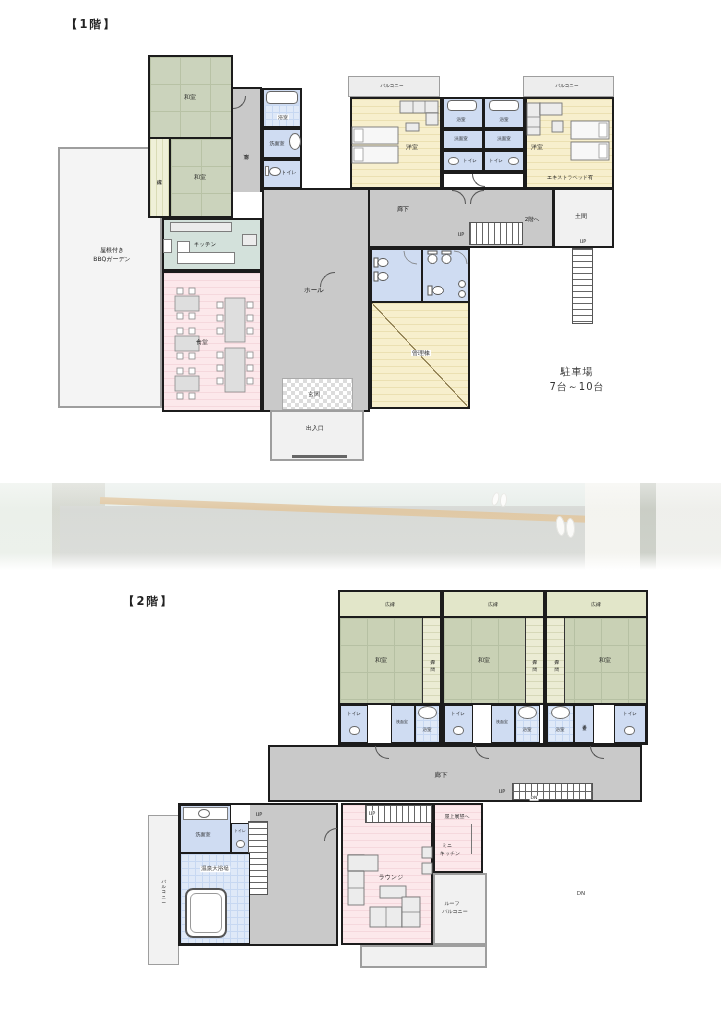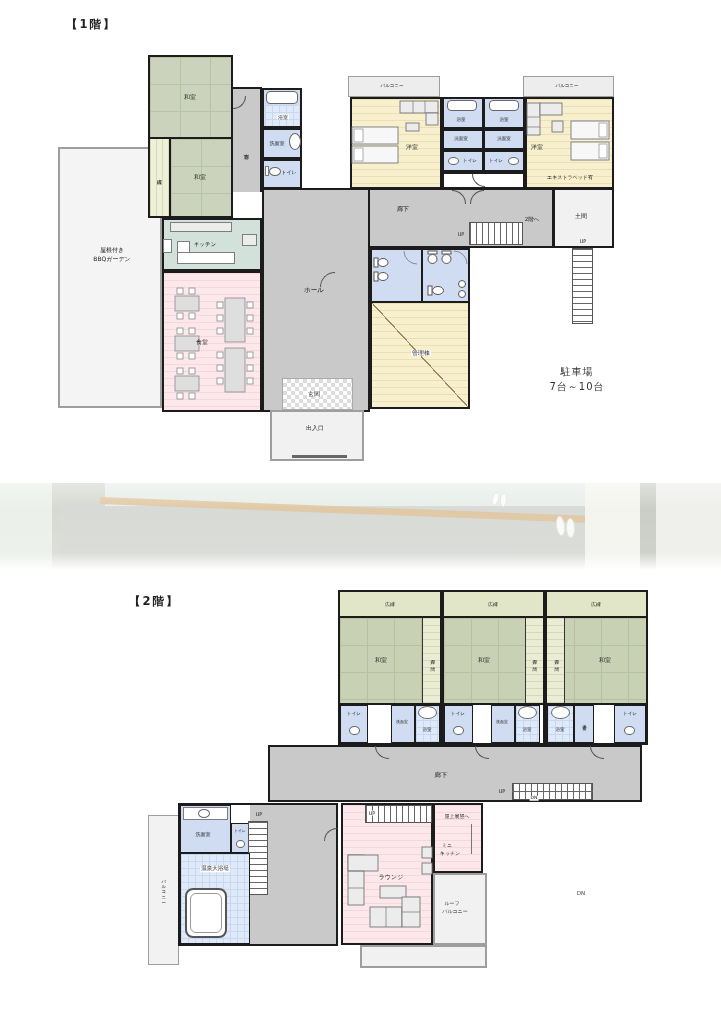--- a/index.html
+++ b/index.html
@@ -242,21 +242,21 @@
     <div class="abs" style="left:492px;top:9px;width:7px;height:14px;background:#fafaf8;border:1px solid #dcdcd6;border-radius:50%;transform:rotate(15deg);"></div>
     <div class="abs" style="left:500px;top:10px;width:7px;height:14px;background:#fafaf8;border:1px solid #dcdcd6;border-radius:50%;transform:rotate(5deg);"></div>
     <div class="abs" style="left:556px;top:33px;width:9px;height:20px;background:#f8f8f5;border:1px solid #dcdcd6;border-radius:50%;transform:rotate(-8deg);"></div>
     <div class="abs" style="left:566px;top:35px;width:9px;height:20px;background:#f8f8f5;border:1px solid #dcdcd6;border-radius:50%;transform:rotate(-2deg);"></div>
     <div class="abs" style="left:585px;top:0;width:58px;height:87px;background:#f0f0ea;"></div>
     <div class="abs" style="left:640px;top:0;width:16px;height:87px;background:#b9beb3;"></div>
     <div class="abs" style="left:656px;top:0;width:65px;height:87px;background:#e9eae5;"></div>
     <div class="abs" style="left:0;top:0;width:721px;height:87px;background:linear-gradient(rgba(255,255,255,0.55),rgba(255,255,255,0.25) 30%,rgba(255,255,255,0.3) 80%,#ffffff);"></div>
   </div>
 
-  <div class="title" style="left:129px;top:594px;">【2階】</div>
+  <div class="title" style="left:123px;top:594px;">【2階】</div>
 
   <div class="room hiroen2bg" style="left:338px;top:590px;width:104px;height:28px;"></div>
   <div class="lbl" style="left:390px;top:604px;font-size:5px;">広縁</div>
   <div class="room tatami2" style="left:338px;top:616px;width:104px;height:89px;"></div>
   <div class="abs tokonomabg" style="left:422px;top:618px;width:18px;height:85px;border-left:1.5px solid #333;box-sizing:border-box;"></div>
   <div class="lbl vlbl" style="left:432px;top:660px;font-size:4.5px;">床の間</div>
   <div class="lbl" style="left:381px;top:660px;">和室</div>
   <div class="room" style="left:338px;top:703px;width:104px;height:42px;background:#fff;"></div>
   <div class="abs bluebg thin" style="left:340px;top:705px;width:28px;height:38px;border:1.5px solid #1c1c1c;"></div>
   <div class="lbl" style="left:354px;top:714px;font-size:4.5px;">トイレ</div>

